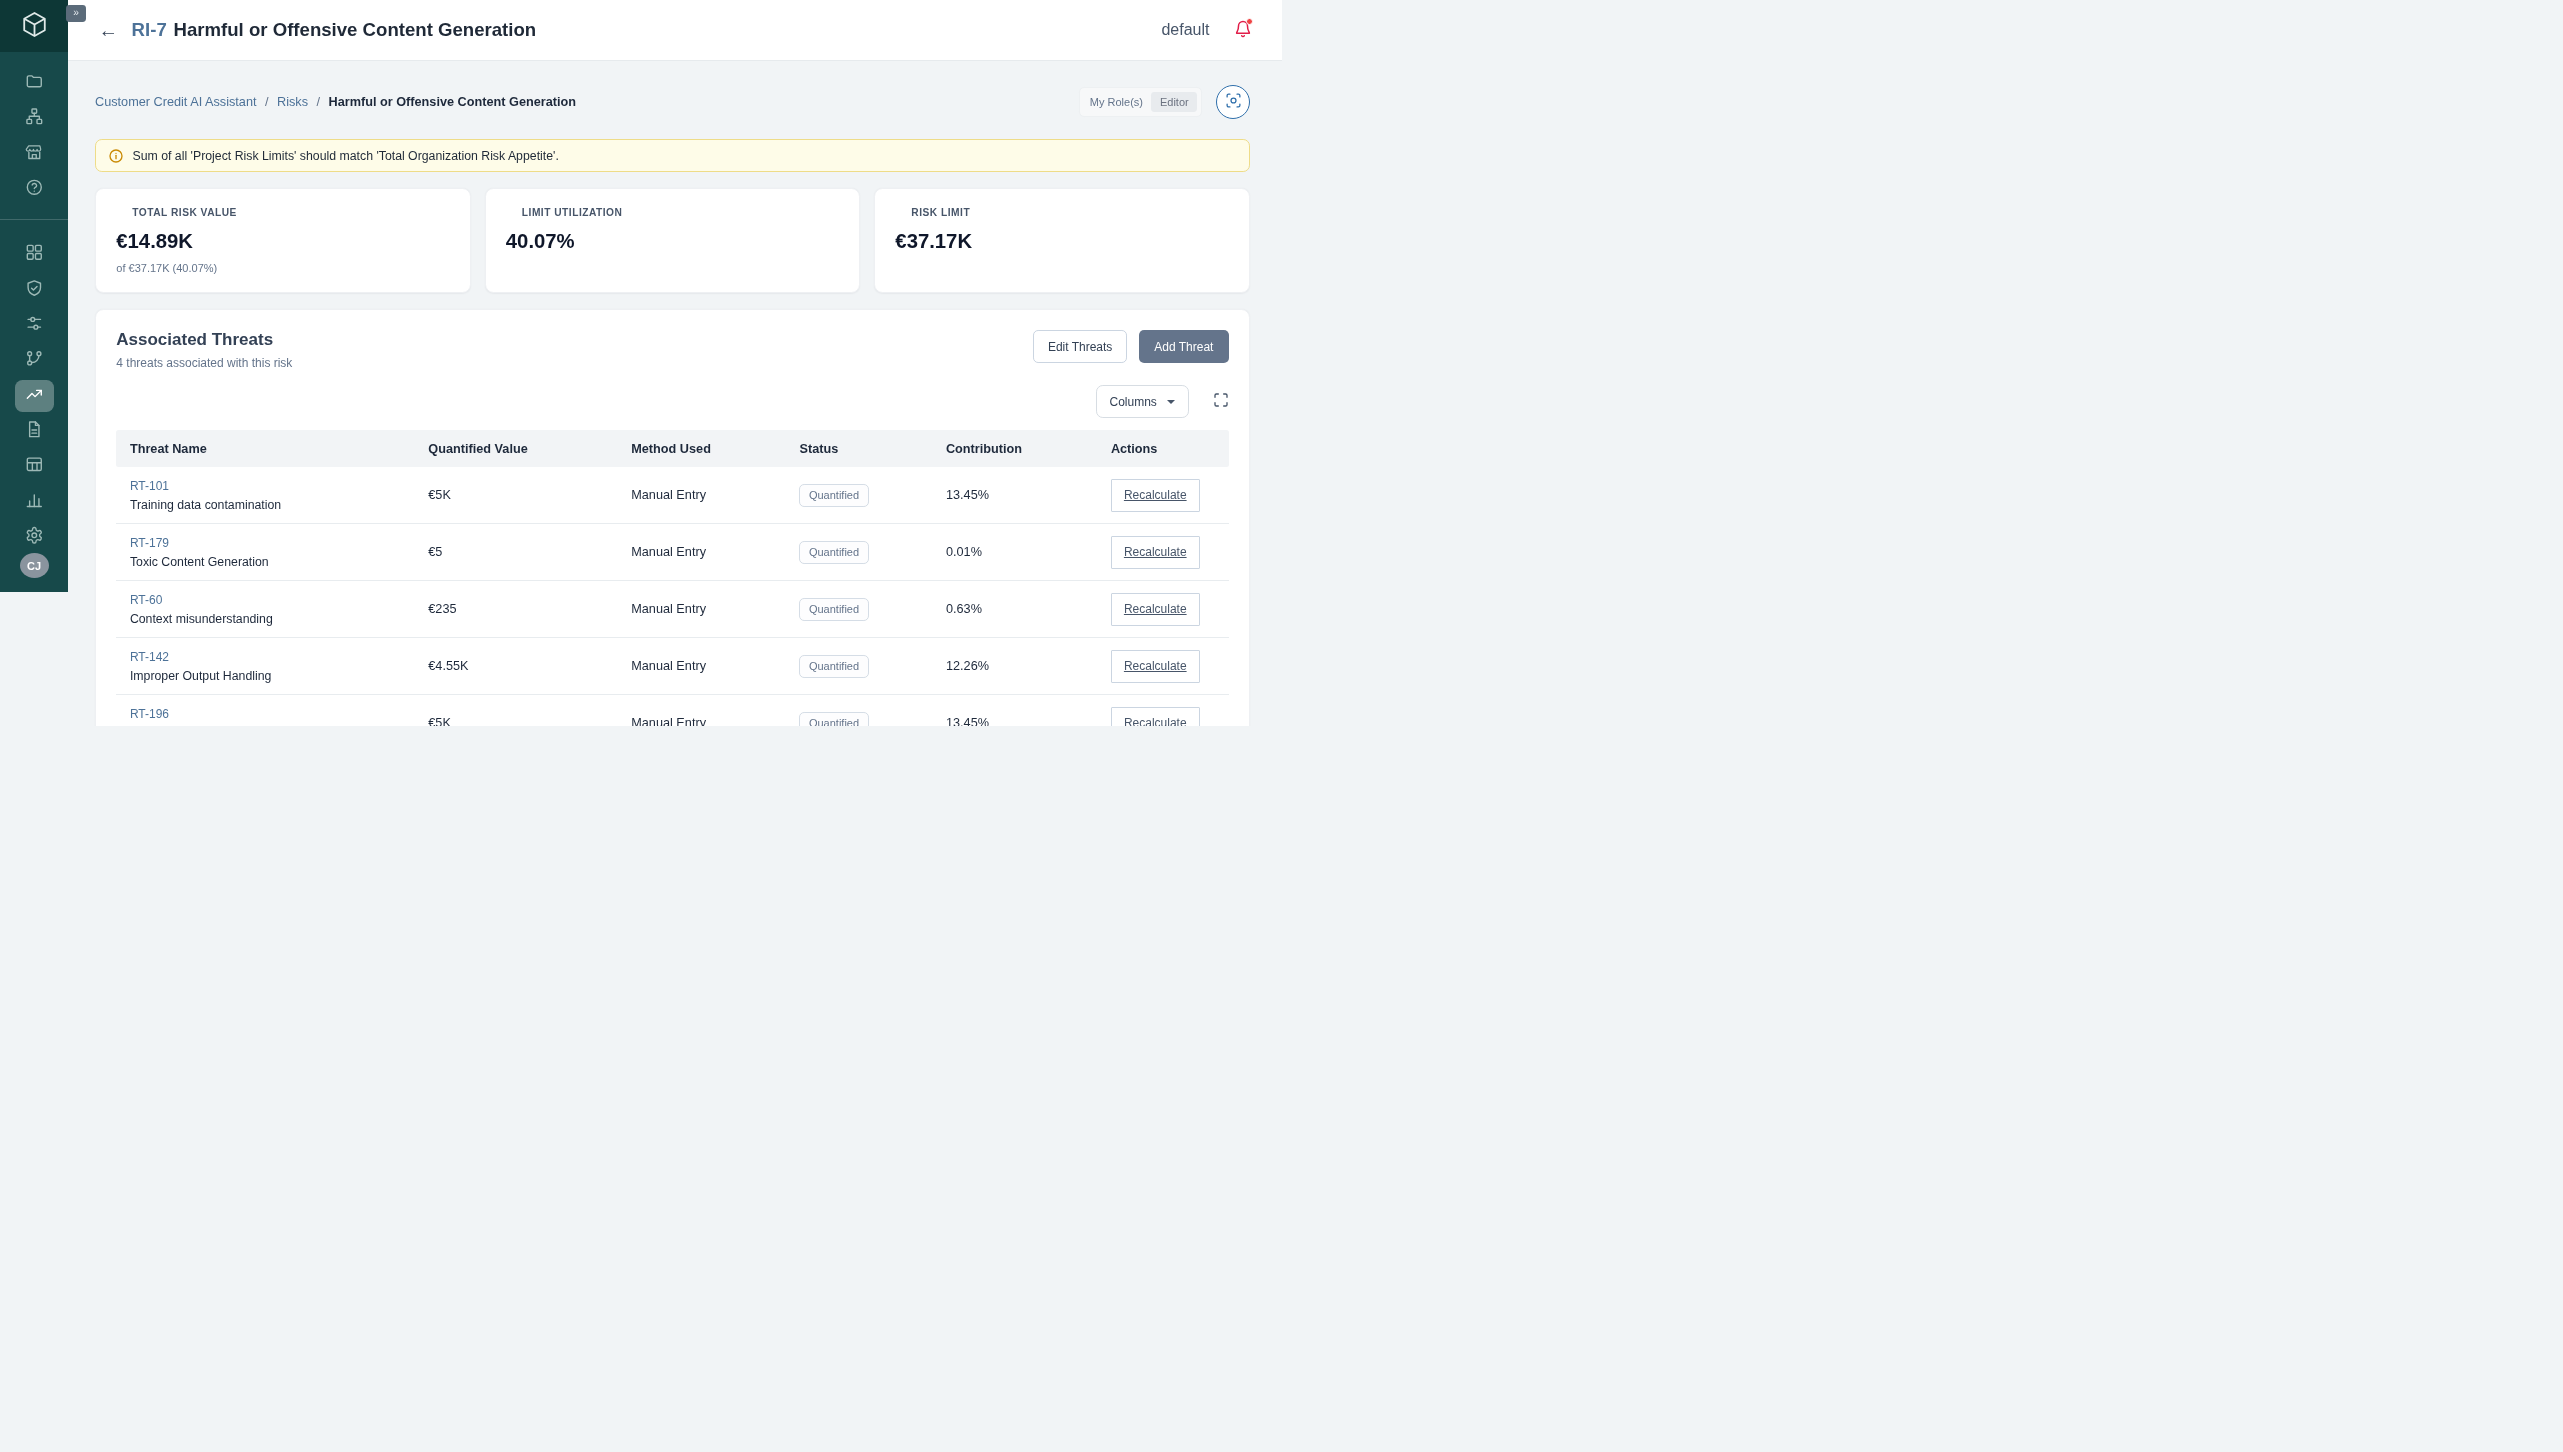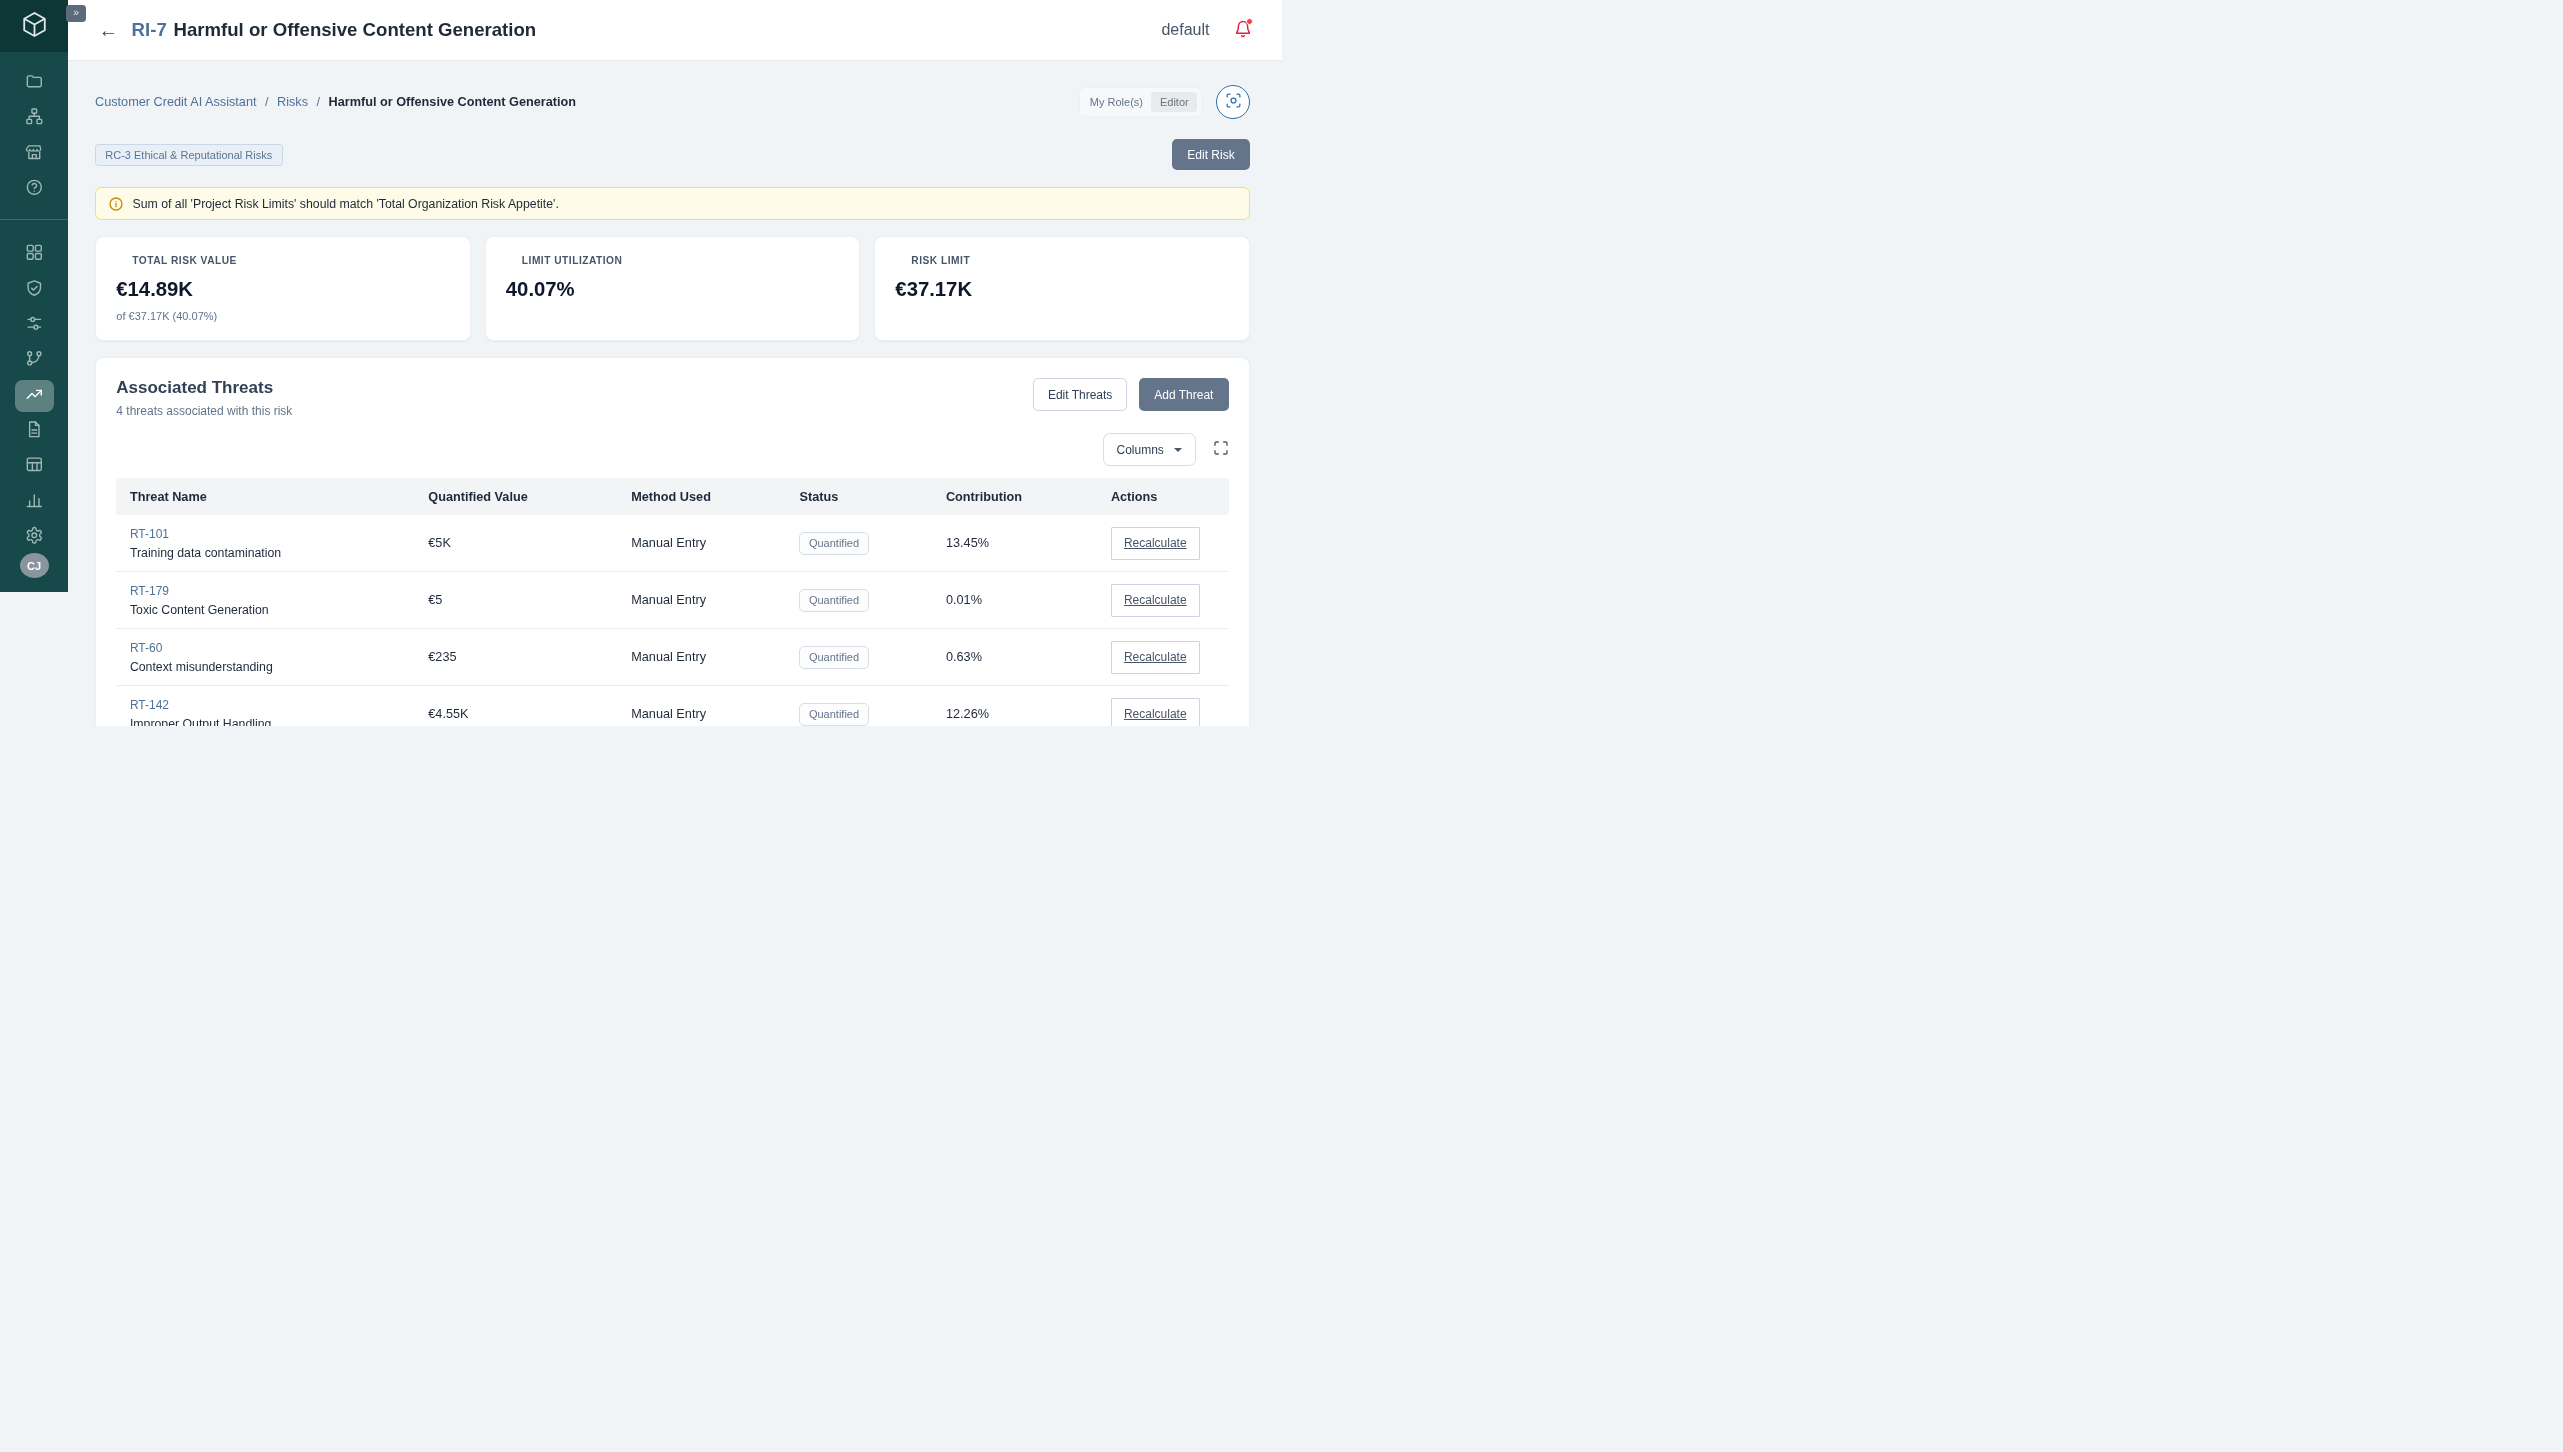--- a/index.html
+++ b/index.html
@@ -114,21 +114,21 @@
     box-shadow:0 0.8px 1.7px rgba(15,23,42,.05); min-height:424px;
   }
   .threats-header { display:flex; justify-content:space-between; align-items:flex-start; }
   .threats-title { margin:0 0 6px; font-size:17px; font-weight:700; color:#334155; }
   .threats-sub { font-size:12px; color:#64748b; }
   .threats-actions { display:flex; gap:12px; }
   .btn-outline {
     background:#fff; border:0.8px solid #cbd5e1; color:#334155; border-radius:5.1px;
     padding:8.5px 13.6px; font-size:12px; cursor:pointer;
   }
-  .toolbar { display:flex; justify-content:flex-end; align-items:center; gap:17px; margin:15.3px 0 12px; }
+  .toolbar { display:flex; justify-content:flex-end; align-items:center; gap:24px; margin:15.3px 0 12px; }
   .columns-btn {
     display:flex; align-items:center; gap:10.2px; border:0.8px solid #d7dde3; background:#fff;
     border-radius:6.8px; padding:8.5px 12.7px; font-size:12px; color:#334155; cursor:pointer;
   }
   .caret { width:0; height:0; border-left:4.2px solid transparent; border-right:4.2px solid transparent; border-top:4.2px solid #475569; }
   .expand-btn { background:none; border:none; color:#475569; cursor:pointer; display:flex; padding:0; }
 
   
   .thead, .trow {
     display:grid;
@@ -331,24 +331,20 @@
             <span>
               <svg width="17" height="17" viewBox="0 0 24 24" fill="none" stroke="currentColor" stroke-width="1.8" stroke-linecap="round" stroke-linejoin="round">
                 <path d="M7 3H5a2 2 0 0 0-2 2v2M17 3h2a2 2 0 0 1 2 2v2M7 21H5a2 2 0 0 1-2-2v-2M17 21h2a2 2 0 0 0 2-2v-2"></path>
                 <circle cx="12" cy="12" r="3.5"></circle>
               </svg>
             </span>
           </button>
         </div>
       </div>
 
-      <div class="tag-row">
-        <span class="category-tag">RC-3 Ethical &amp; Reputational Risks</span>
-        <button class="btn-primary">Edit Risk</button>
-      </div>
 
       <div class="banner">
         <span class="info-wrap">
           <svg width="16" height="16" viewBox="0 0 24 24" fill="none" stroke="currentColor" stroke-width="2" stroke-linecap="round">
             <circle cx="12" cy="12" r="9"></circle>
               <path d="M12 11v5"></path>
               <path d="M12 8h.01"></path>
           </svg>
         </span>
         <span>Sum of all 'Project Risk Limits' should match 'Total Organization Risk Appetite'.</span>

